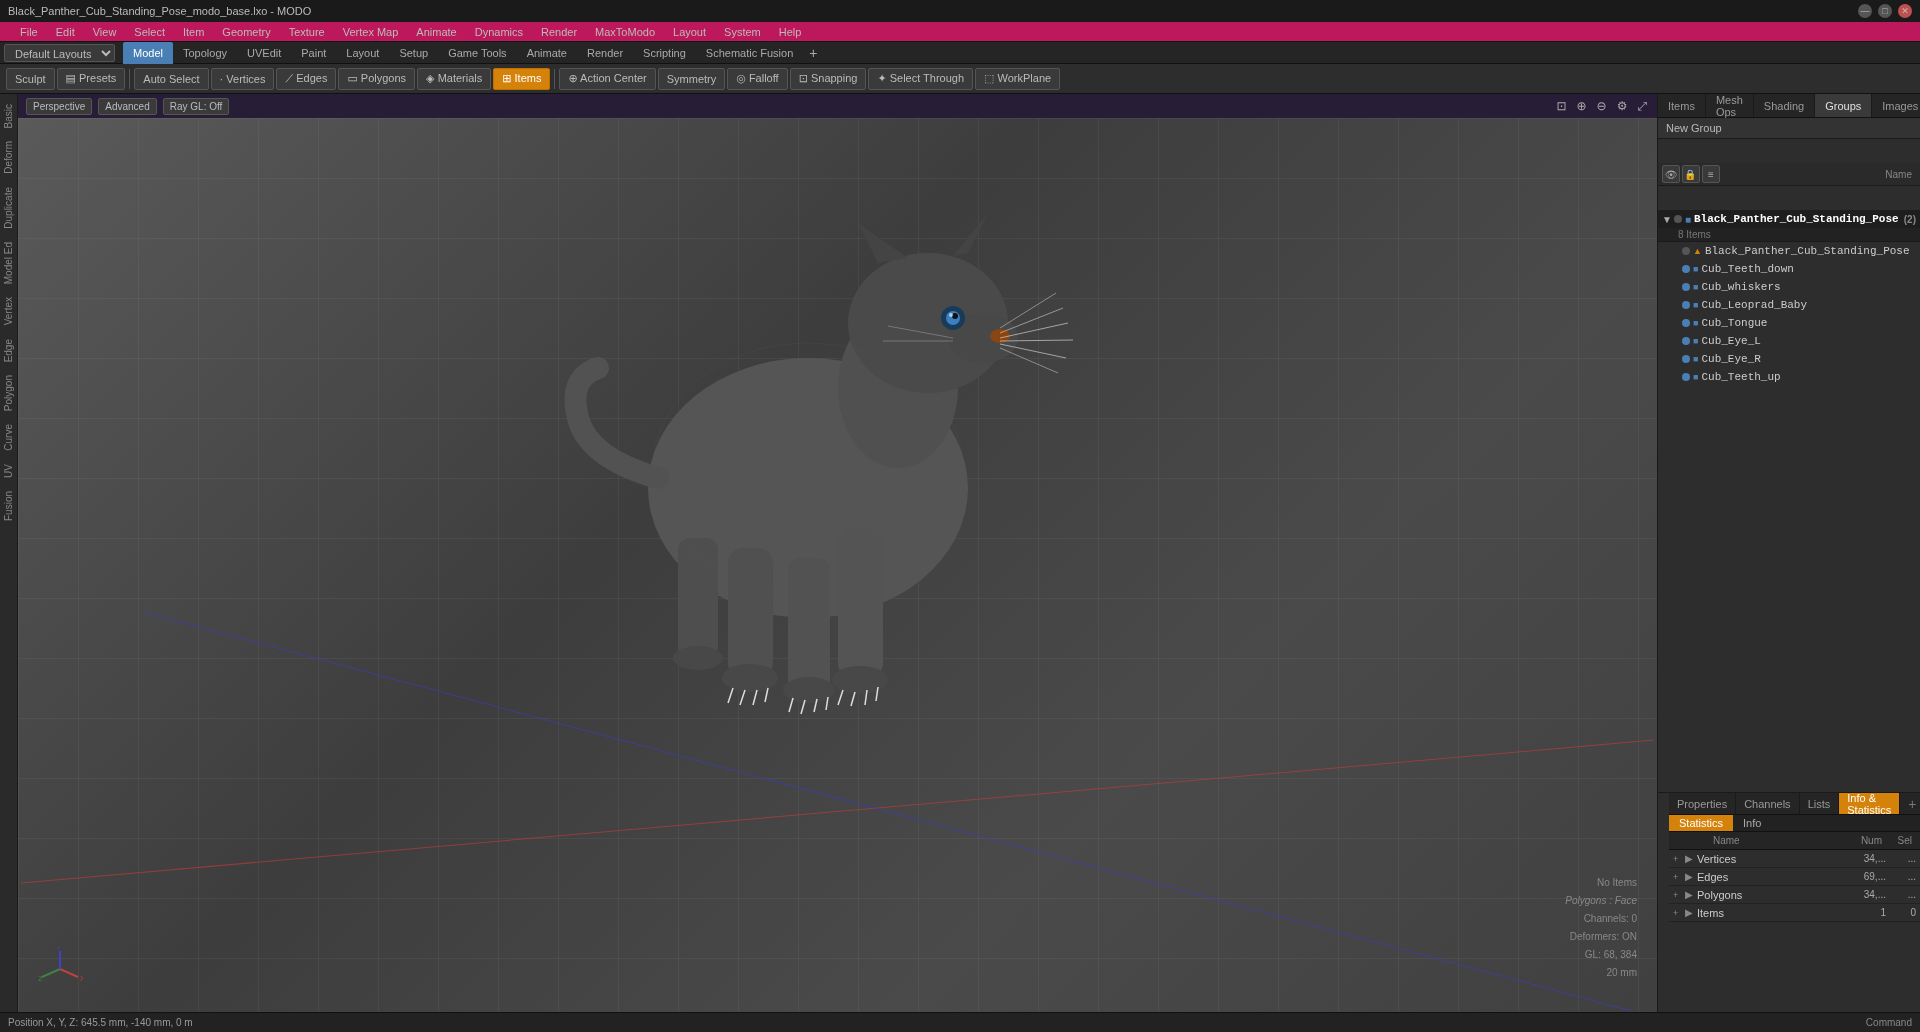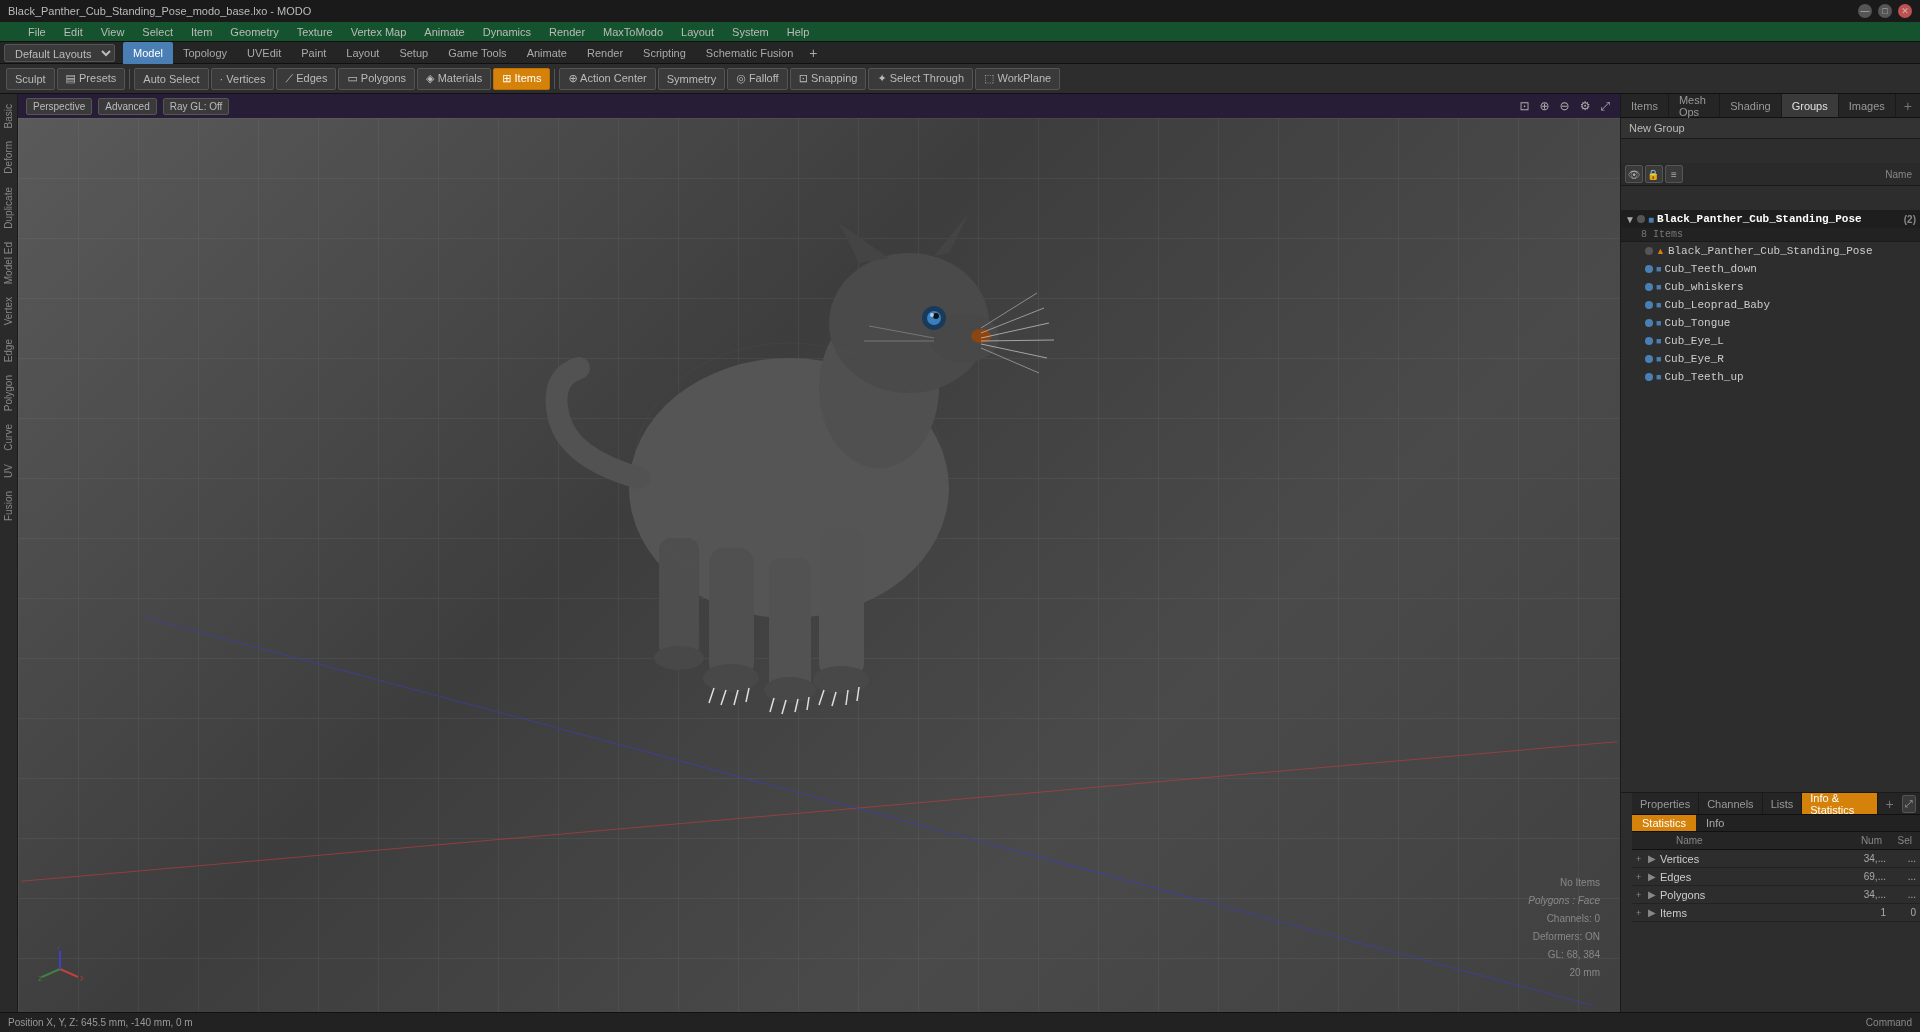--- a/index.html
+++ b/index.html
@@ -9,22 +9,22 @@
     #title-bar {
       width: 100%; height: 22px; background: #1a1a1a;
       display: flex; align-items: center; justify-content: space-between;
       padding: 0 8px; color: #bbb; font-size: 11px;
     }
     #title-bar .win-controls { display: flex; gap: 6px; }
     #title-bar .win-btn { width: 14px; height: 14px; border-radius: 50%; display: inline-block; background: #555; font-size: 9px; text-align: center; line-height: 14px; cursor: pointer; }
 
     
     #menu-bar {
-      width: 100%; height: 20px; background: #14532d;
-      display: flex; align-items: center; padding: 0 20px; gap: 2px;
+      width: 100%; height: 20px; background: #be185d;
+      display: flex; align-items: center; padding: 0 12px; gap: 2px;
       border-bottom: 1px solid #111;
     }
     .menu-item {
       padding: 2px 8px; font-size: 11px; color: #bbb; cursor: pointer;
       border-radius: 2px;
     }
 
     
     #layout-tabs {
       width: 100%; height: 22px; background: #252525;
@@ -129,21 +129,21 @@
       width: 100%; height: 20px; background: #222;
       display: flex; align-items: center; padding: 0 8px; gap: 8px;
       border-top: 1px solid #111; color: #999; font-size: 10px;
     }
     #status-command {
       margin-left: auto; color: #888;
     }
 
     
     #right-panel {
-      width: 300px; background: #2d2d2d; border-left: 1px solid #1a1a1a;
+      width: 263px; background: #2d2d2d; border-left: 1px solid #1a1a1a;
       display: flex; flex-direction: column;
     }
 
     
     #right-panel-tabs {
       display: flex; background: #252525; border-bottom: 1px solid #111;
       height: 24px; align-items: center;
     }
     .rp-tab {
       padding: 3px 10px; font-size: 11px; color: #999; cursor: pointer;
@@ -430,21 +430,21 @@
 
       <div class="scene-items-list">
 
         <div class="scene-item group-root selected" style="background:#1e1e1e; padding-left:4px;">
           <span style="color:#aaa;font-size:10px;margin-right:2px;">▼</span>
           <span class="visibility-dot hidden"></span>
           <span style="color:#4a7fb5;font-size:10px;margin-right:3px;">■</span>
           <span class="item-name" style="color:#fff;font-size:11px;">Black_Panther_Cub_Standing_Pose</span>
           <span style="color:#888;font-size:10px;margin-left:4px;">(2)</span>
         </div>
-        <div style="padding-left:20px;font-size:10px;color:#777;padding-top:1px;padding-bottom:1px;background:#222;border-bottom:1px solid #1a1a1a;font-family:Liberation Mono, monospace;">8 Items</div>
+        <div style="padding-left:20px;font-size:10px;color:#777;padding-top:1px;padding-bottom:1px;background:#222;border-bottom:1px solid #1a1a1a;">8 Items</div>
 
         <div class="scene-item" style="padding-left:24px;">
           <span class="visibility-dot hidden"></span>
           <span style="color:#d4820a;font-size:9px;margin-right:3px;">▲</span>
           <span class="item-name">Black_Panther_Cub_Standing_Pose</span>
         </div>
         <div class="scene-item" style="padding-left:24px;">
           <span class="visibility-dot"></span>
           <span style="color:#4a7fb5;font-size:9px;margin-right:3px;">■</span>
           <span class="item-name">Cub_Teeth_down</span>

